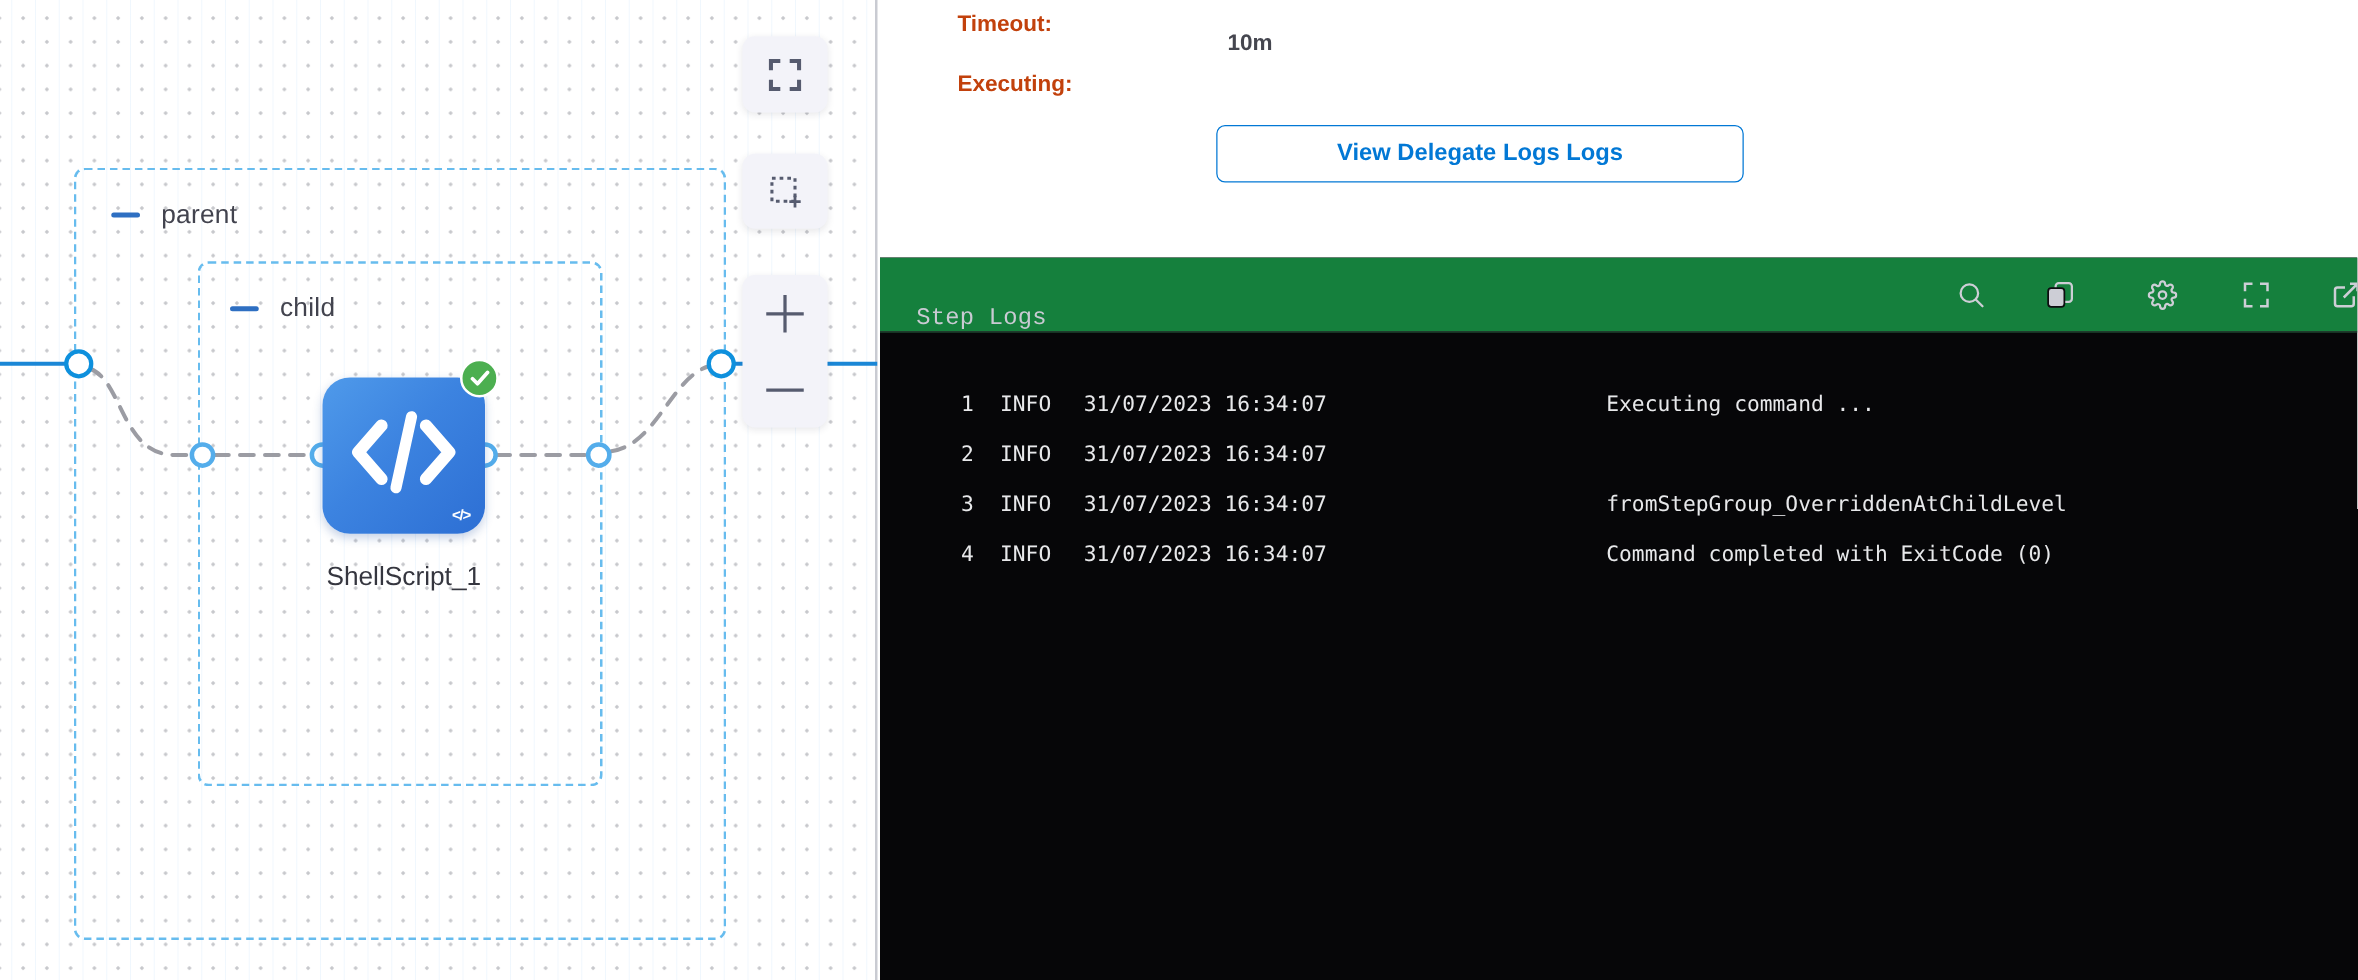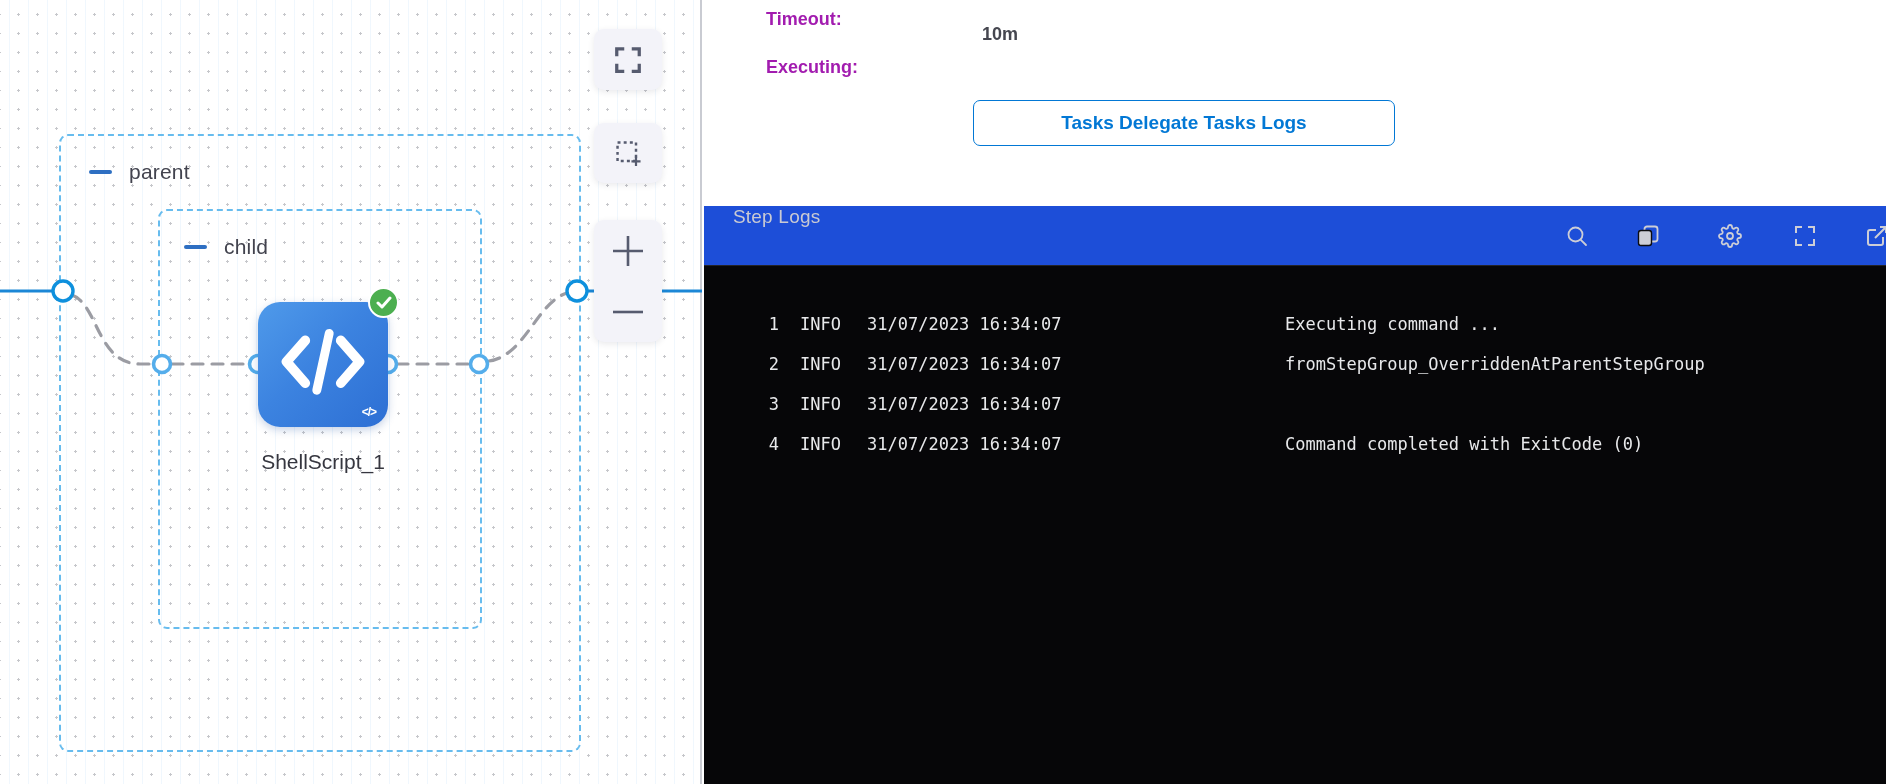--- a/index.html
+++ b/index.html
@@ -55,38 +55,38 @@
     display: flex; align-items: center; justify-content: center; color: #565b6f;
   }
   .ctl-expand  { top: 29px;  height: 61px; }
   .ctl-marquee { top: 123px; height: 60px; }
   .ctl-zoom    { top: 220px; height: 122px; flex-direction: column; }
   .ctl-zoom .zbtn { width: 68px; height: 61px; display: flex; align-items: center; justify-content: center; }
 
   
   .right-panel { position: absolute; left: 704px; top: 0; width: 1182px; height: 784px; }
   .details { position: relative; width: 100%; height: 206px; background: #fff; }
-  .detail-label { position: absolute; left: 62px; font-size: 18px; font-weight: 700; color: #a21caf; }
+  .detail-label { position: absolute; left: 62px; font-size: 18px; font-weight: 700; color: #c2410c; }
   .detail-value { position: absolute; left: 278px; font-size: 18px; font-weight: 700; color: #45464f; margin-top: 15px; }
   .row-timeout   { top: 9px; }
   .row-delegates { top: 57px; }
   .link { color: #0278d5; font-weight: 400; cursor: pointer; }
   .btn-delegate-logs {
     position: absolute; left: 269px; top: 100px; width: 422px; height: 46px;
     border: 1.6px solid #0278d5; border-radius: 7px; background: #fff;
     color: #0278d5; font-family: "Liberation Sans", sans-serif;
     font-size: 19px; font-weight: 700; cursor: pointer;
     display: flex; align-items: center; justify-content: center;
   }
 
   
   .logs { position: absolute; left: 0; top: 206px; width: 1182px; height: 578px; background: #060608; overflow: hidden; }
   .logs-header {
-    position: relative; height: 60px; background: #1d4ed8;
-    border-bottom: 1px solid #232327; display: flex; align-items: flex-start;
+    position: relative; height: 60px; background: #15803d;
+    border-bottom: 1px solid #232327; display: flex; align-items: flex-end; font-family: Liberation Mono, monospace;
   }
   .logs-title { margin-left: 29px; font-size: 19px; color: #c9cad3; letter-spacing: 0.2px; }
   .hicon { position: absolute; top: 18px; width: 24px; height: 24px; color: #cdced6; cursor: pointer; }
   .hicon-search   { left: 861px; }
   .hicon-copy     { left: 932px; }
   .hicon-settings { left: 1014px; }
   .hicon-maximize { left: 1089px; }
   .hicon-external { left: 1161px; }
 
   .logs-body { padding-top: 38px; font-family: "DejaVu Sans Mono", monospace; font-size: 17px; color: #e7e8ea; }
@@ -171,21 +171,21 @@
     </div>
   </div>
 </div>
 
 <div class="right-panel">
 
   <div class="details">
     <span class="detail-label row-timeout">Timeout:</span>
     <span class="detail-value row-timeout">10m</span>
     <span class="detail-label row-delegates">Executing:</span>
-    <button class="btn-delegate-logs">Tasks Delegate Tasks Logs</button>
+    <button class="btn-delegate-logs">View Delegate Logs Logs</button>
   </div>
 
   <div class="logs">
     <div class="logs-header">
       <span class="logs-title">Step Logs</span>
       <svg class="hicon hicon-search" viewBox="0 0 24 24">
         <circle cx="10.5" cy="10.5" r="7" fill="none" stroke="currentColor" stroke-width="1.8"></circle>
         <line x1="15.8" y1="15.8" x2="21" y2="21" stroke="currentColor" stroke-width="1.8" stroke-linecap="round"></line>
       </svg>
       <svg class="hicon hicon-copy" viewBox="0 0 24 24">
@@ -209,26 +209,26 @@
       <div class="log-row">
         <span class="col-num">1</span>
         <span class="col-level">INFO</span>
         <span class="col-time">31/07/2023 16:34:07</span>
         <span class="col-msg">Executing command ...</span>
       </div>
       <div class="log-row">
         <span class="col-num">2</span>
         <span class="col-level">INFO</span>
         <span class="col-time">31/07/2023 16:34:07</span>
-        <span class="col-msg">fromStepGroup_OverriddenAtParentStepGroup</span>
       </div>
       <div class="log-row">
         <span class="col-num">3</span>
         <span class="col-level">INFO</span>
         <span class="col-time">31/07/2023 16:34:07</span>
+        <span class="col-msg">fromStepGroup_OverriddenAtChildLevel</span>
       </div>
       <div class="log-row">
         <span class="col-num">4</span>
         <span class="col-level">INFO</span>
         <span class="col-time">31/07/2023 16:34:07</span>
         <span class="col-msg">Command completed with ExitCode (0)</span>
       </div>
     </div>
   </div>
 </div>

